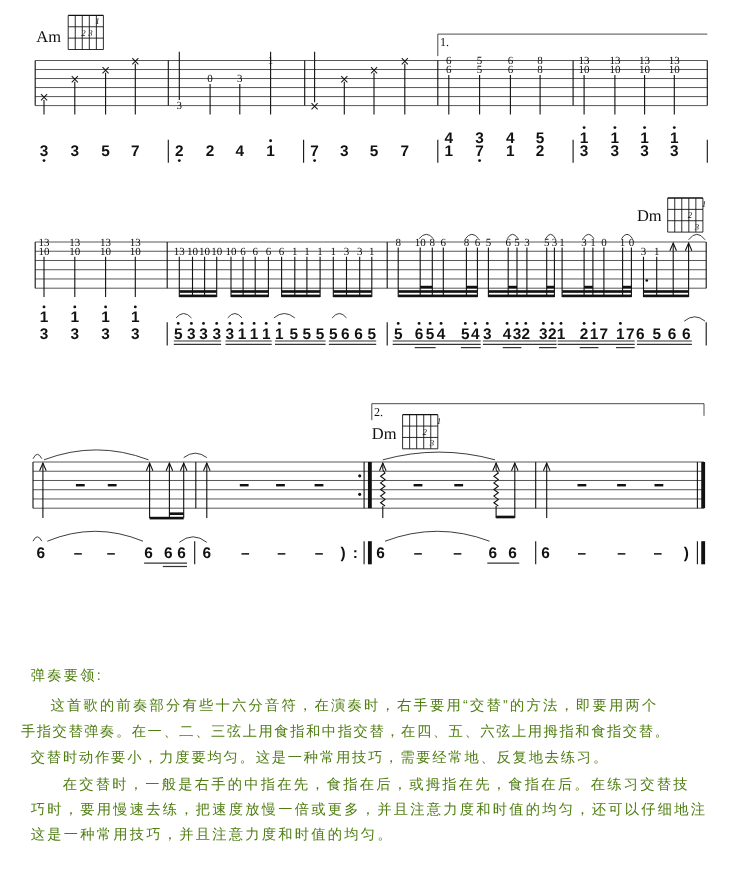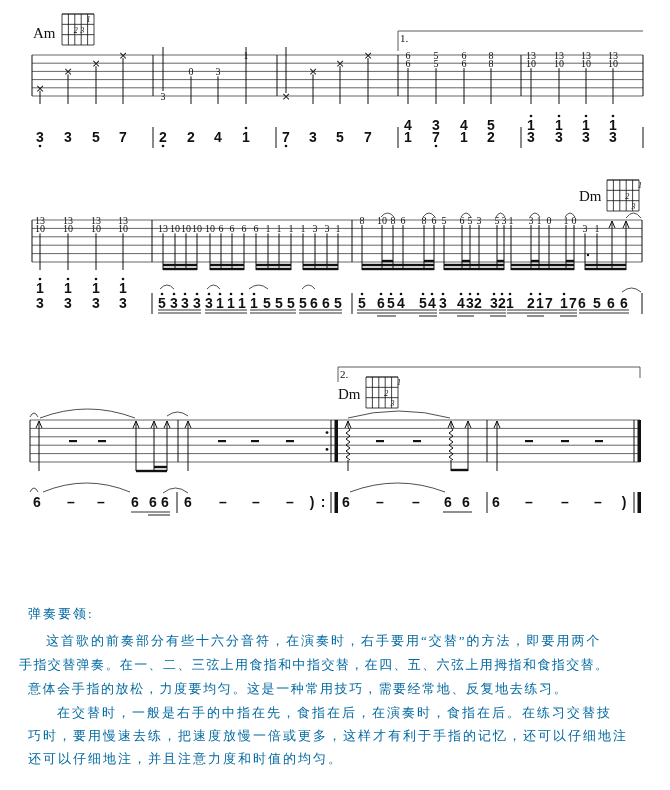--- a/index.html
+++ b/index.html
@@ -4,21 +4,21 @@
 <style>
 html,body{margin:0;padding:0;background:#fff;}
 #page{position:relative;width:670px;height:790px;overflow:hidden;background:#fff;color:#111;}
 #score{position:absolute;left:0;top:0;}
 .tabnum{font-family:"Liberation Serif",serif;font-size:10px;fill:#111;}
 .xmark{font-family:"DejaVu Sans",sans-serif;font-size:11px;fill:#111;}
 .jp{font-family:"Liberation Sans",sans-serif;font-weight:bold;font-size:14px;fill:#111;}
 .chord{font-family:"Liberation Serif",serif;font-size:15px;fill:#111;}
 .finger{font-family:"Liberation Serif",serif;font-style:italic;font-size:8px;fill:#111;}
 .volta{font-family:"Liberation Serif",serif;font-size:11px;fill:#111;}
-.tline{position:absolute;white-space:nowrap;font-family:Liberation Serif, serif;font-size:13px;line-height:16px;letter-spacing:2px;color:#0369a1;}
+.tline{position:absolute;white-space:nowrap;font-family:Liberation Sans, sans-serif;font-size:13px;line-height:16px;letter-spacing:2px;color:#4d7c0f;}
 </style>
 </head>
 <body>
 
 <div id="page">
   <svg id="score" width="670" height="540" viewBox="0 0 670 540" xmlns="http://www.w3.org/2000/svg">
       <g>
         <g>
           <text x="33" y="38" class="chord" text-anchor="start">Am</text>
           <g>
@@ -666,18 +666,18 @@
           <line x1="634" y1="492" x2="634" y2="513" stroke="#111" stroke-width="1"></line>
           <rect x="637.5" y="492" width="3.5" height="21" fill="#111"></rect>
         </g>
       </g>
     </svg>
 
   <div>
     <div class="tline" style="left:28px;top:606px;">弹奏要领:</div>
     <div class="tline" style="left:46px;top:633px;">这首歌的前奏部分有些十六分音符，在演奏时，右手要用“交替”的方法，即要用两个</div>
     <div class="tline" style="left:19px;top:657px;letter-spacing:1.4px;">手指交替弹奏。在一、二、三弦上用食指和中指交替，在四、五、六弦上用拇指和食指交替。</div>
-    <div class="tline" style="left:28px;top:681px;letter-spacing:1.6px;">意体会手指的放松，力度要均匀。这是一种常用技巧，需要经常地、反复地去练习。</div>
-    <div class="tline" style="left:57px;top:705px;">在交替时，一般是右手的中指在先，食指在后，在演奏时，食指在后。在练习交替技</div>
-    <div class="tline" style="left:28px;top:728px;">巧时，要用慢速去练，把速度放慢一倍或更多，这样才有利于手指的记忆，还可以仔细地注</div>
-    <div class="tline" style="left:28px;top:751px;">还可以仔细地注，并且注意力度和时值的均匀。</div>
+    <div class="tline" style="left:28px;top:681px;letter-spacing:1.6px;">交替时动作要小，力度要均匀。这是一种常用技巧，需要经常地、反复地去练习。</div>
+    <div class="tline" style="left:57px;top:705px;">在交替时，一般是右手的中指在先，食指在后，或拇指在先，食指在后。在练习交替技</div>
+    <div class="tline" style="left:28px;top:728px;">巧时，要用慢速去练，把速度放慢一倍或更多，并且注意力度和时值的均匀，还可以仔细地注</div>
+    <div class="tline" style="left:28px;top:751px;">这是一种常用技巧，并且注意力度和时值的均匀。</div>
   </div>
 </div>
 
 </body></html>

